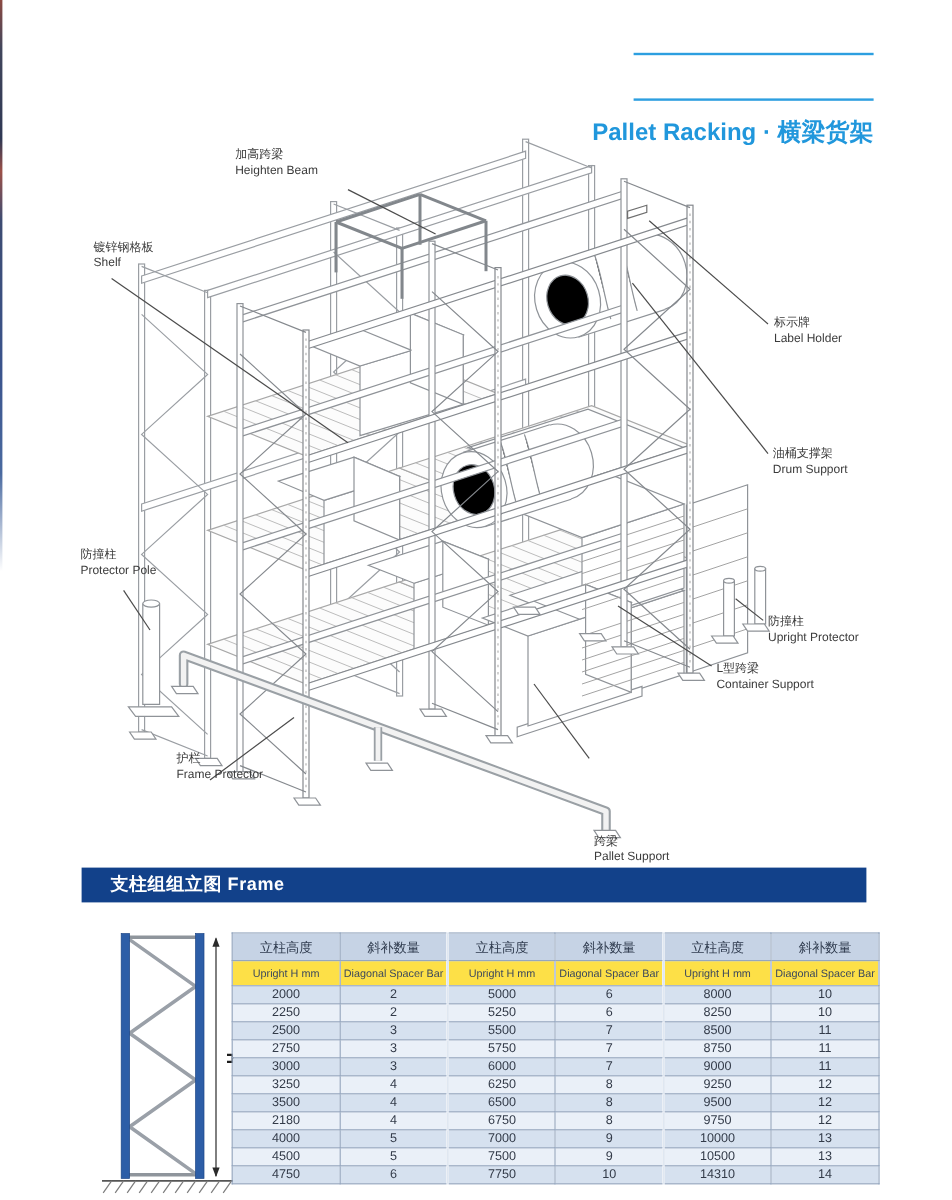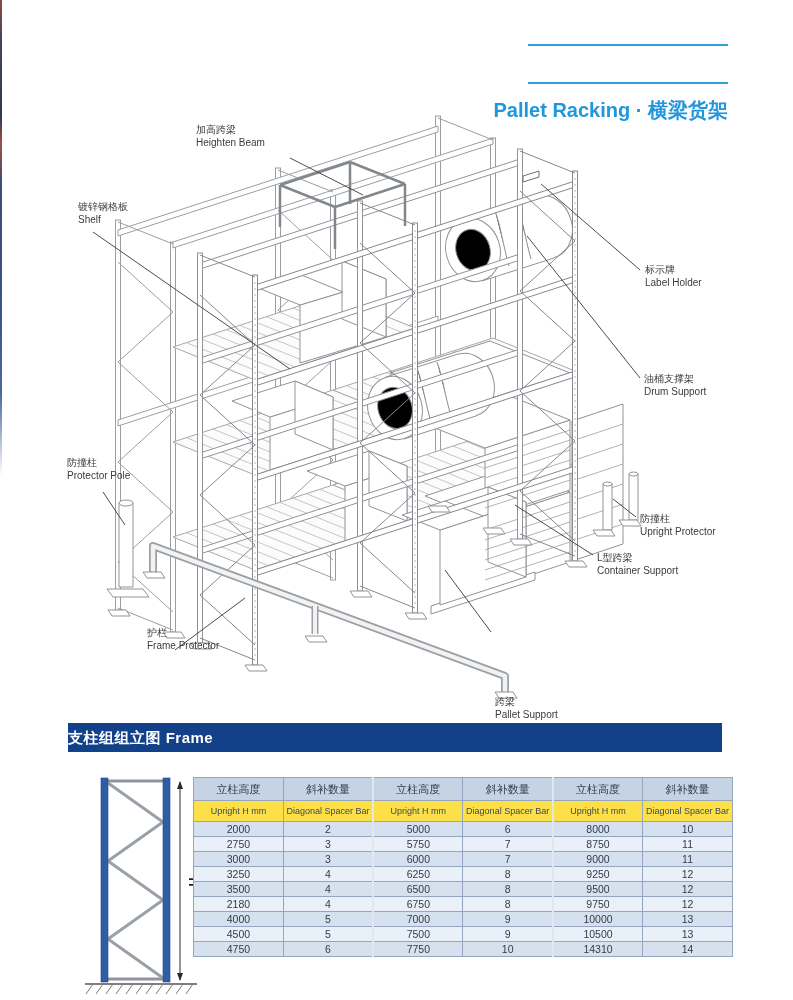--- a/index.html
+++ b/index.html
@@ -27,21 +27,21 @@
   .rack-wrap{position:absolute;left:65px;top:100px;width:660px;height:612px}
   .rack-wrap svg{position:absolute;left:0;top:0}
   .dlabel{
     position:absolute;font-size:10px;line-height:1.32;color:#3b3b3b;
     white-space:nowrap;
   }
   
   .section-banner{
     position:absolute;left:68px;top:723px;width:654px;height:29px;
     background:#12418a;color:#ffffff;font-size:15px;font-weight:bold;
-    line-height:29px;box-sizing:border-box;
+    line-height:29px;padding-left:24px;box-sizing:border-box;
     letter-spacing:.5px;
   }
   
   .frame-svg{position:absolute;left:85px;top:770px}
   
   table.spec{
     position:absolute;left:193px;top:777px;width:540px;
     border-collapse:collapse;table-layout:fixed;
     border:1px solid #7d90ab;
   }
@@ -406,20 +406,36 @@
   <tbody class="spec-body">
       <tr>
         <td>2000</td>
         <td>2</td>
         <td>5000</td>
         <td>6</td>
         <td>8000</td>
         <td>10</td>
       </tr>
       <tr>
+        <td>2250</td>
+        <td>2</td>
+        <td>5250</td>
+        <td>6</td>
+        <td>8250</td>
+        <td>10</td>
+      </tr>
+      <tr>
+        <td>2500</td>
+        <td>3</td>
+        <td>5500</td>
+        <td>7</td>
+        <td>8500</td>
+        <td>11</td>
+      </tr>
+      <tr>
         <td>2750</td>
         <td>3</td>
         <td>5750</td>
         <td>7</td>
         <td>8750</td>
         <td>11</td>
       </tr>
       <tr>
         <td>3000</td>
         <td>3</td>

